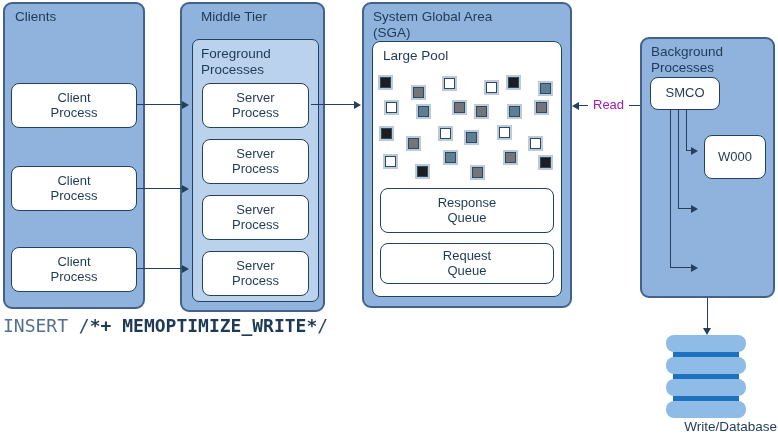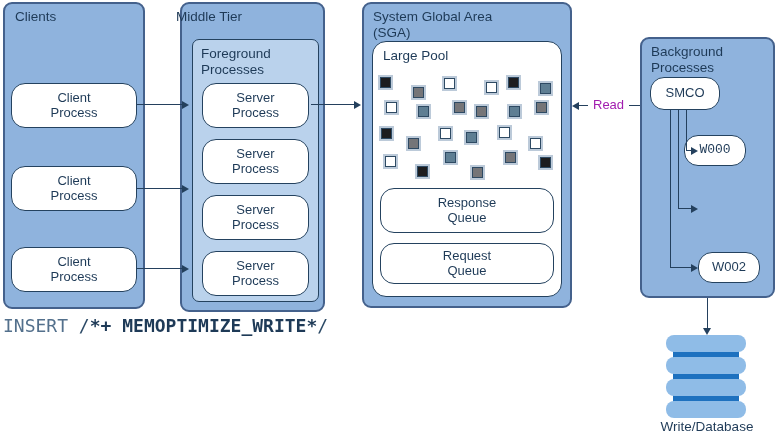--- a/index.html
+++ b/index.html
@@ -14,41 +14,41 @@
   .panel-title {
     position:absolute; font-size:13.5px; line-height:1.15; color:#1E3A57;
     white-space:pre-line;
   }
   .container-box {
     position:absolute; background:#BAD2EC; border:1.5px solid #24425F;
     border-radius:7px; box-sizing:border-box;
   }
   .white-box {
     position:absolute; background:#ffffff; border:1.5px solid #24425F;
-    border-radius:14px; box-sizing:border-box;
+    border-radius:8px; box-sizing:border-box;
     display:flex; align-items:center; justify-content:center;
     text-align:center; font-size:13px; line-height:1.15; color:#1E3A57;
     white-space:pre-line;
   }
   .hline { position:absolute; height:0; border-top:1.5px solid #24405D; }
   .vline { position:absolute; width:0;  border-left:1.5px solid #24405D; }
   .head  { position:absolute; width:0; height:0; }
   .head.right { border-top:4px solid transparent; border-bottom:4px solid transparent; border-left:7px solid #24405D; }
   .head.left  { border-top:4px solid transparent; border-bottom:4px solid transparent; border-right:7px solid #24405D; }
   .head.down  { border-left:4px solid transparent; border-right:4px solid transparent; border-top:7px solid #24405D; }
   .sq {
     position:absolute; width:9px; height:9px; box-sizing:content-box;
     border:1px solid #2E4A63; box-shadow:0 0 0 2px #BCCAD9;
   }
   .read-label {
     position:absolute; background:#ffffff; padding:0 5px; font-size:13px; color:#a21caf;
   }
   .db-capsule { position:absolute; background:#8FBCE7; border-radius:8px; }
   .db-band    { position:absolute; background:#1E71BF; }
-  .db-label   { position:absolute; font-size:13.5px; color:#1E3A57; text-align:center; }
+  .db-label   { position:absolute; font-size:13.5px; color:#1E3A57; text-align:right; }
   .code-line  {
     position:absolute; font-family:"DejaVu Sans Mono", monospace; font-size:18px;
     color:#53708C; white-space:pre;
   }
   .code-line .hint { font-weight:bold; color:#1E3A57; }
   .code-line .slash { color:#2C4A66; }
 </style>
 </head>
 <body>
 
@@ -57,21 +57,21 @@
   <div class="panel" style="left:3px; top:2px; width:142px; height:307px;"></div>
   <div class="panel-title" style="left:15px; top:9px;">Clients</div>
   <div class="white-box" style="left:11px; top:83px;  width:126px; height:45px;">Client
 Process</div>
   <div class="white-box" style="left:11px; top:166px; width:126px; height:45px;">Client
 Process</div>
   <div class="white-box" style="left:11px; top:247px; width:126px; height:45px;">Client
 Process</div>
 
   <div class="panel" style="left:180px; top:2px; width:145px; height:310px;"></div>
-  <div class="panel-title" style="left:176px; top:9px;">Middle Tier</div>
+  <div class="panel-title" style="left:201px; top:9px;">Middle Tier</div>
   <div class="container-box" style="left:192px; top:39px; width:127px; height:263px;"></div>
   <div class="panel-title" style="left:201px; top:46px;">Foreground
 Processes</div>
   <div class="white-box" style="left:202px; top:83px;  width:107px; height:45px;">Server
 Process</div>
   <div class="white-box" style="left:202px; top:139px; width:107px; height:45px;">Server
 Process</div>
   <div class="white-box" style="left:202px; top:195px; width:107px; height:45px;">Server
 Process</div>
   <div class="white-box" style="left:202px; top:251px; width:107px; height:45px;">Server
@@ -109,22 +109,21 @@
     <div></div>
   <div class="white-box" style="left:380px; top:188px; width:174px; height:45px;">Response
 Queue</div>
   <div class="white-box" style="left:380px; top:243px; width:174px; height:41px;">Request
 Queue</div>
 
   <div class="panel" style="left:640px; top:37px; width:135px; height:261px;"></div>
   <div class="panel-title" style="left:651px; top:44px;">Background
 Processes</div>
   <div class="white-box" style="left:650px; top:77px; width:70px; height:33px;">SMCO</div>
-  <div class="white-box" style="left:684px; top:135px; width:62px; height:31px;font-family:Liberation Mono, monospace;">W000</div>
-  <div class="white-box" style="left:698px; top:252px; width:62px; height:31px;">W002</div>
+  <div class="white-box" style="left:704px; top:135px; width:62px; height:44px;">W000</div>
 
   <div class="hline" style="left:137px; top:104px; width:46px;"></div>
   <div class="head right" style="left:182px; top:101px;"></div>
   <div class="hline" style="left:137px; top:188px; width:46px;"></div>
   <div class="head right" style="left:182px; top:185px;"></div>
   <div class="hline" style="left:137px; top:268px; width:46px;"></div>
   <div class="head right" style="left:182px; top:265px;"></div>
 
   <div class="hline" style="left:311px; top:104px; width:43px;"></div>
   <div class="head right" style="left:354px; top:101px;"></div>

